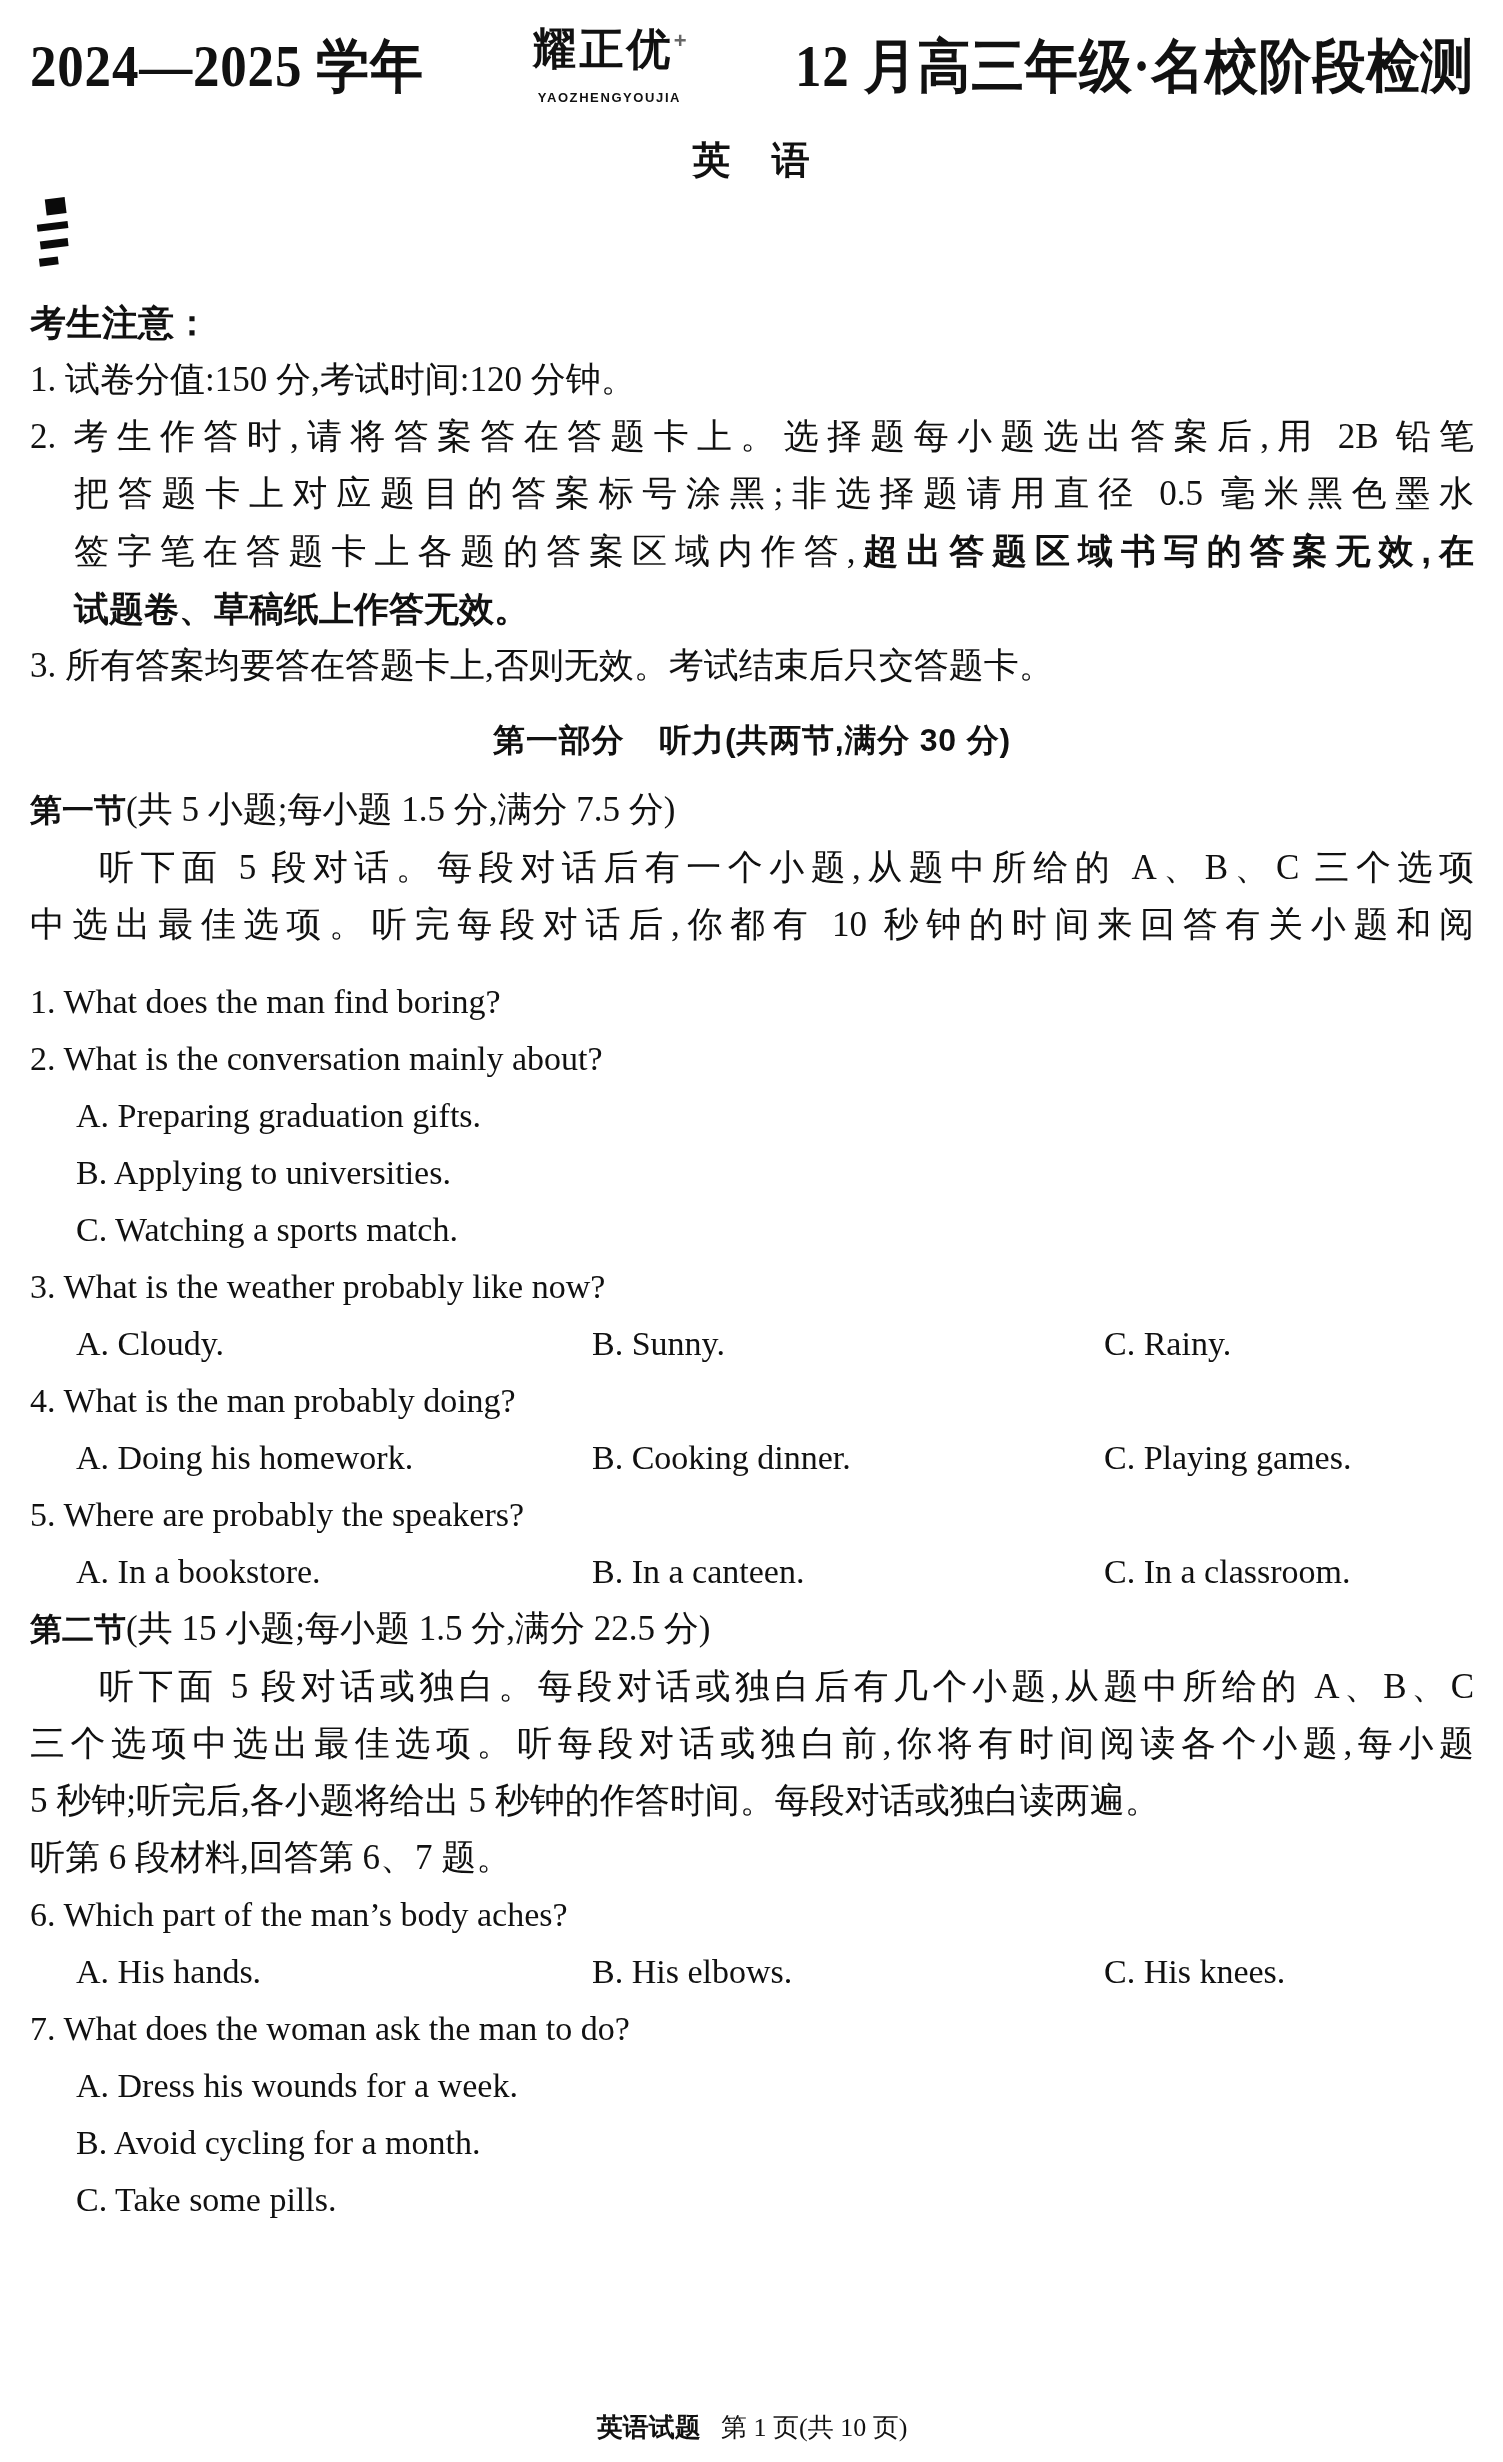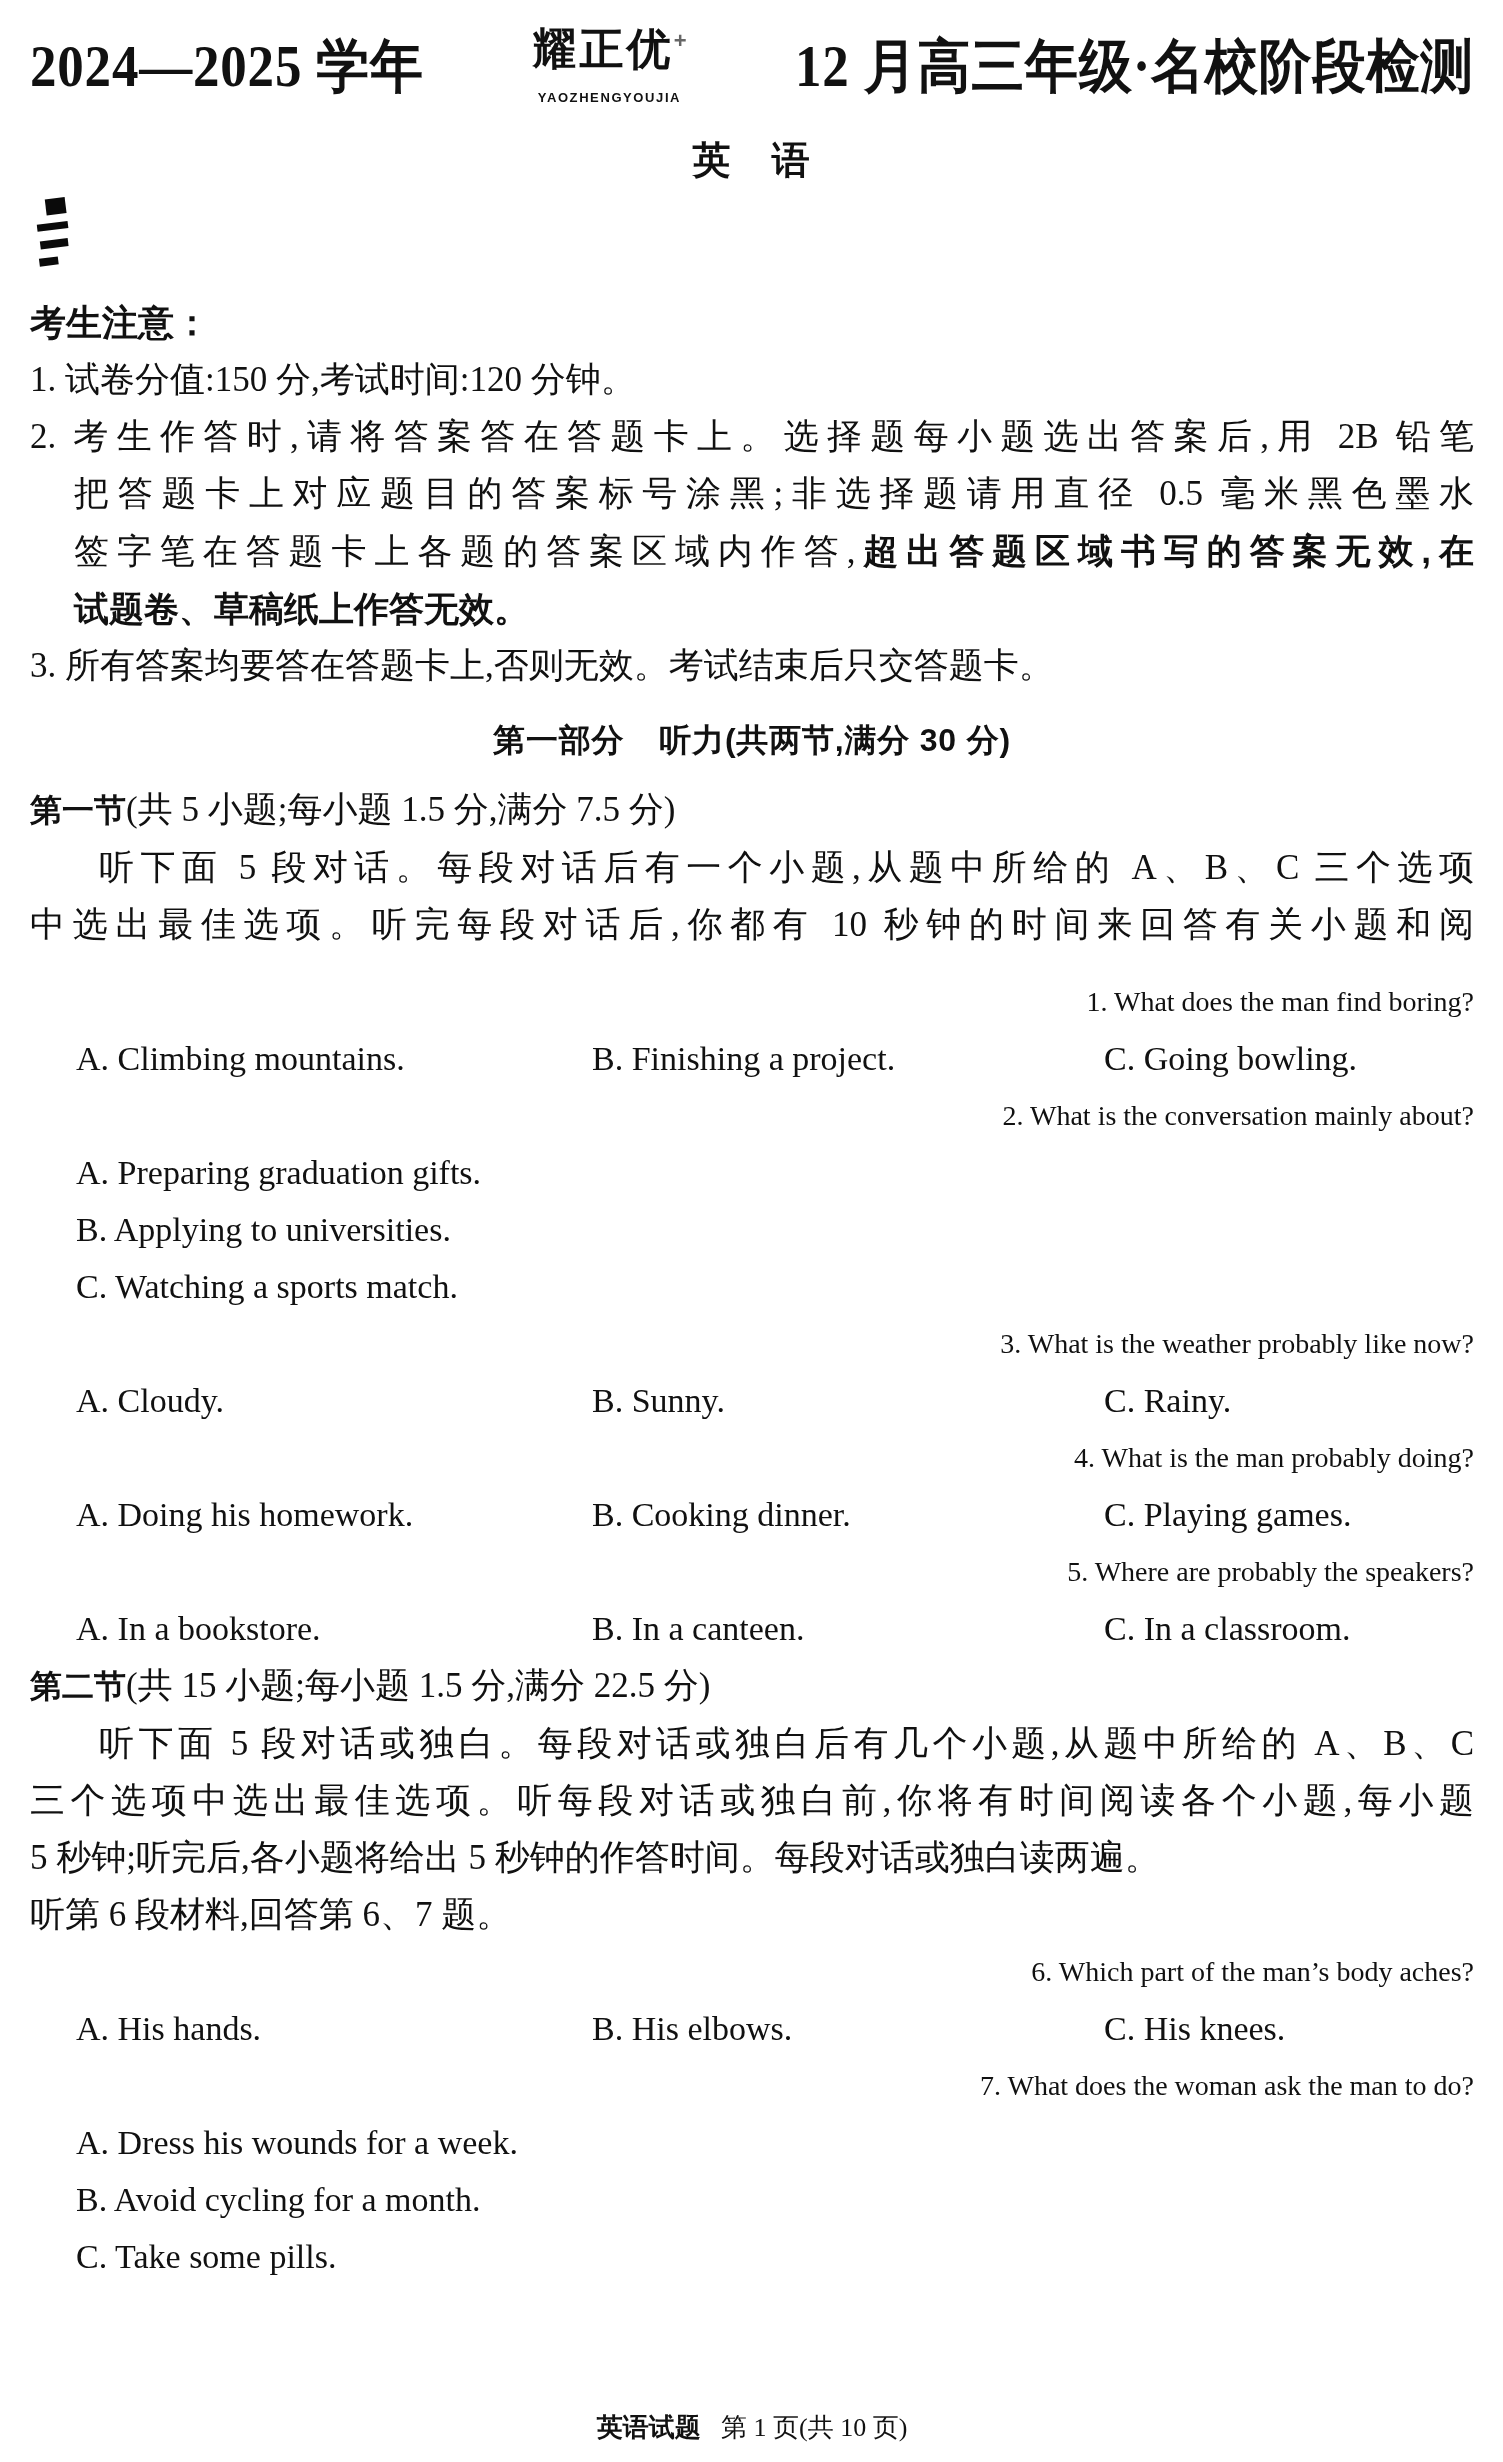--- a/index.html
+++ b/index.html
@@ -50,21 +50,21 @@
   .cont    { padding-left:44px; }
   .stretch { text-align:justify; text-align-last:justify; }
   .indent2 { text-indent:69px; }
   .part-heading {
     margin-top:4.7px; text-align:center;
     font-size:32px; line-height:82px; letter-spacing:0.8px;
   }
   .part-gap { display:inline-block; width:35px; }
   .section-head { font-size:35px; line-height:58px; }
   .section-label { font-size:32px; }
-  .q-line  { font-size:28px; line-height:57px;text-align:right; }
+  .q-line  { font-size:34px; line-height:57px; }
   .opt-row { display:flex; padding-left:46px; font-size:34px; line-height:57px; }
   .opt-a { width:516px; } .opt-b { width:512px; } .opt-c { flex:1; }
   .opt-line { padding-left:46px; font-size:34px; line-height:57px; }
   .qblock-start { margin-top:20.4px; }
   .footer {
     position:absolute; left:0; right:0; bottom:19px;
     text-align:center; font-size:26px; line-height:1.2;
   }
   .footer-doc { font-family:"Liberation Sans","DejaVu Sans",sans-serif; font-weight:700; margin-right:20.4px; }
 </style>
@@ -99,25 +99,20 @@
   <div class="n-line cont hei">试题卷、草稿纸上作答无效。</div>
   <div class="n-line">3. 所有答案均要答在答题卡上,否则无效。考试结束后只交答题卡。</div>
 
   <div class="part-heading hei"><span>第一部分</span><span class="part-gap"></span><span>听力(共两节,满分 30 分)</span></div>
 
   <div class="section-head"><span class="hei section-label">第一节</span><span>(共 5 小题;每小题 1.5 分,满分 7.5 分)</span></div>
   <div class="n-line indent2 stretch">听下面 5 段对话。每段对话后有一个小题,从题中所给的 A、B、C 三个选项</div>
   <div class="n-line stretch">中选出最佳选项。听完每段对话后,你都有 10 秒钟的时间来回答有关小题和阅</div>
 
   <div class="q-line qblock-start">1. What does the man find boring?</div>
-  <div class="opt-row">
-    <span class="opt-a">A. Climbing mountains.</span>
-    <span class="opt-b">B. Finishing a project.</span>
-    <span class="opt-c">C. Going bowling.</span>
-  </div>
 
   <div class="q-line">2. What is the conversation mainly about?</div>
   <div class="opt-line">A. Preparing graduation gifts.</div>
   <div class="opt-line">B. Applying to universities.</div>
   <div class="opt-line">C. Watching a sports match.</div>
 
   <div class="q-line">3. What is the weather probably like now?</div>
   <div class="opt-row">
     <span class="opt-a">A. Cloudy.</span>
     <span class="opt-b">B. Sunny.</span>

